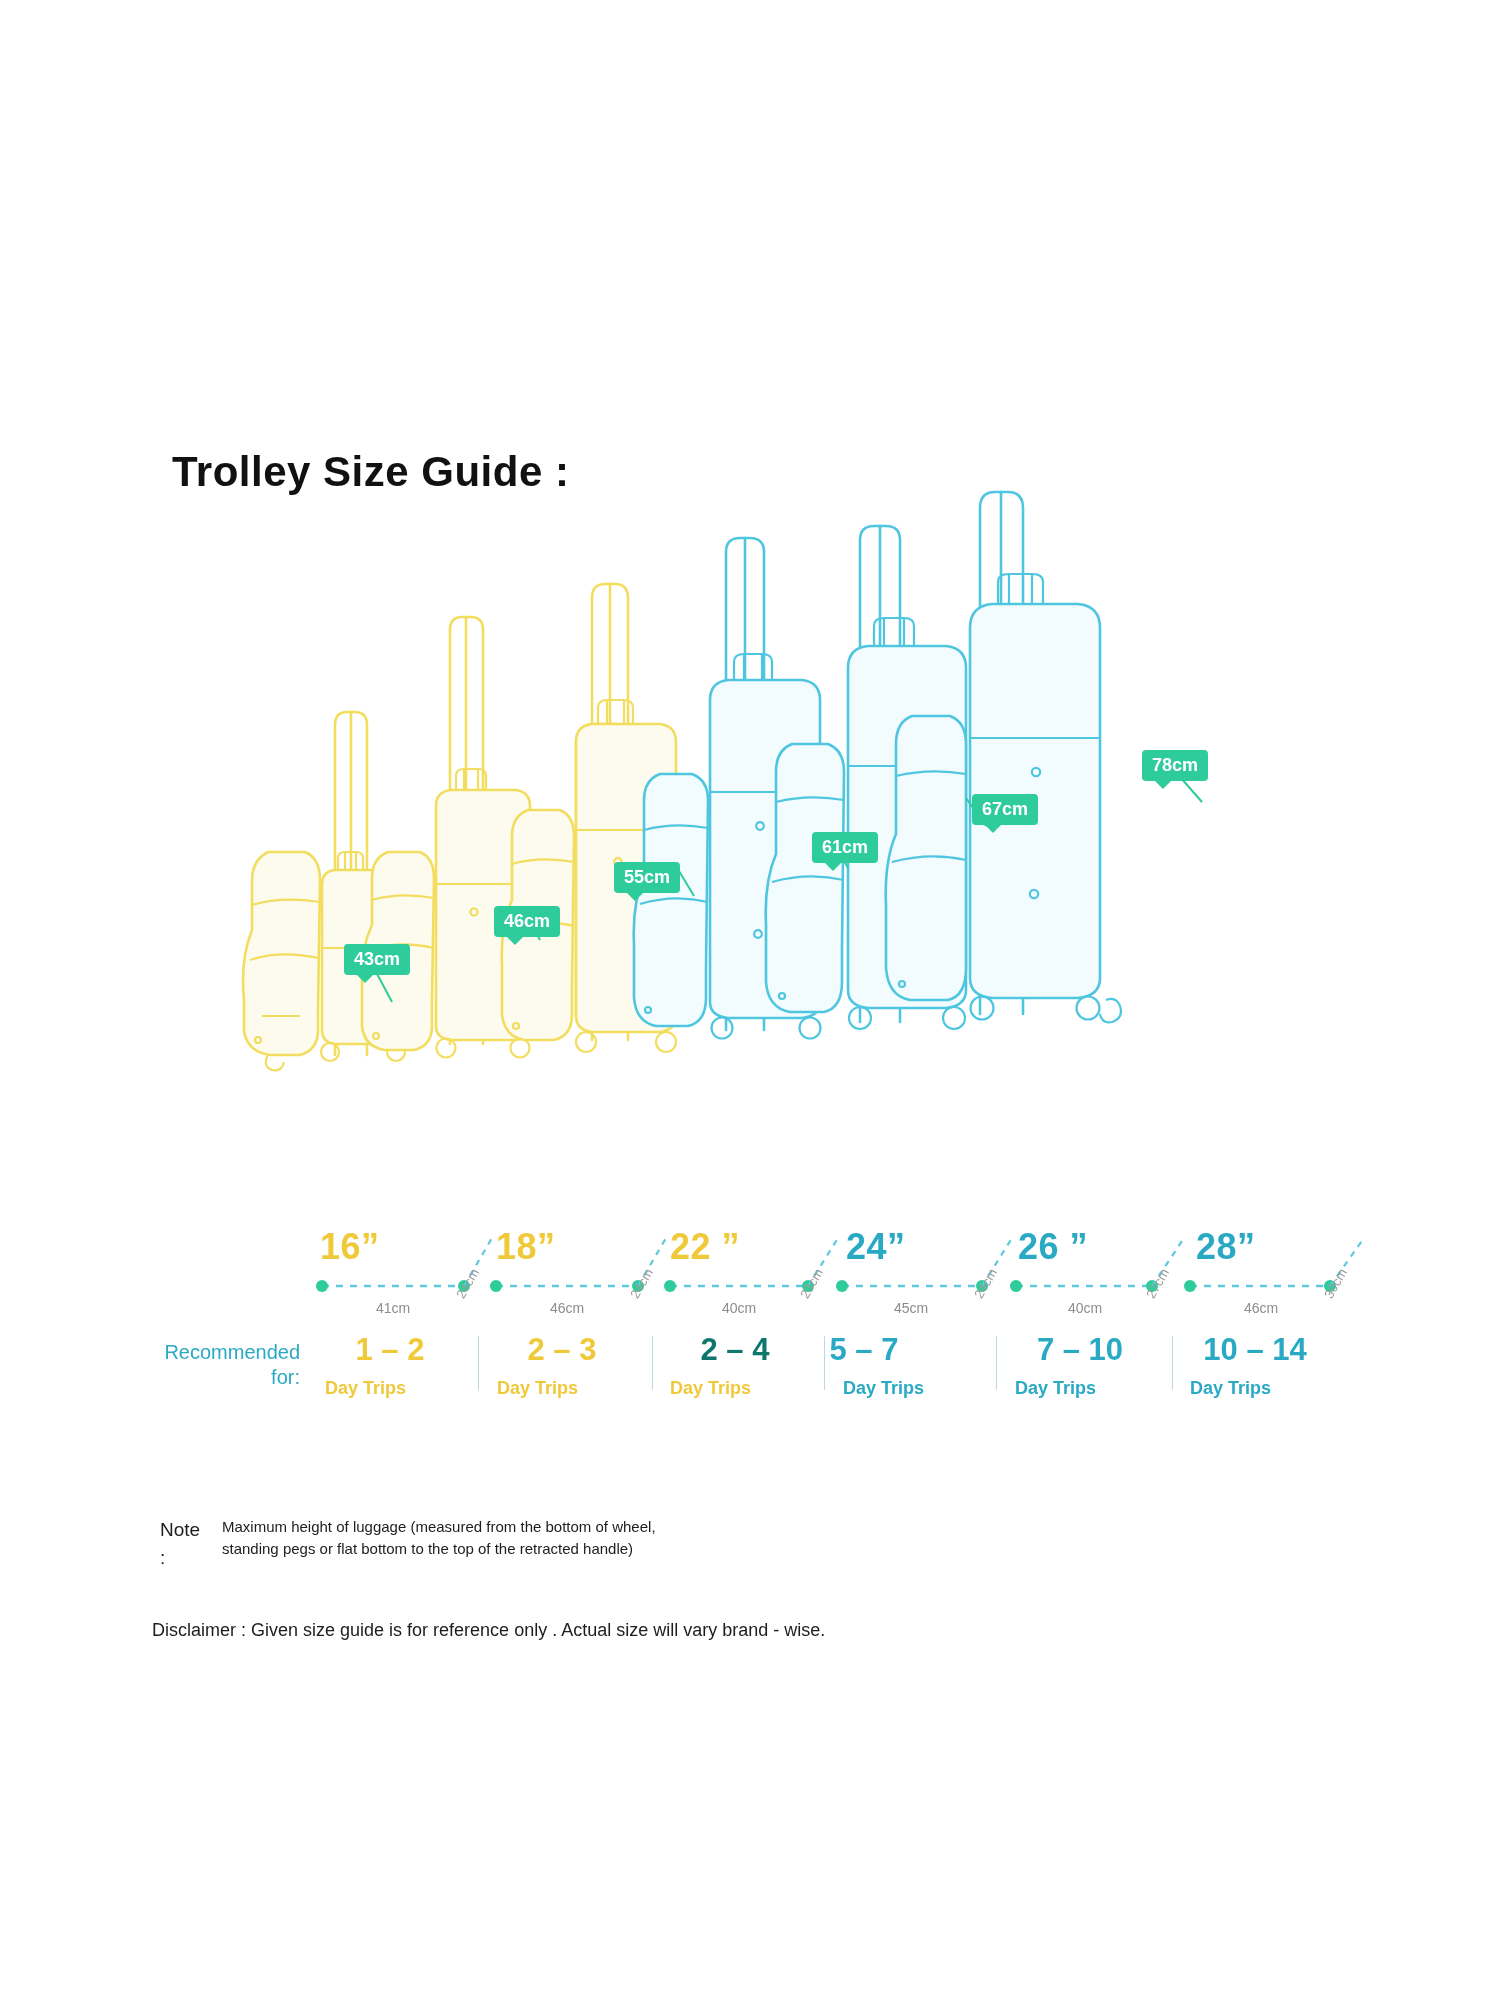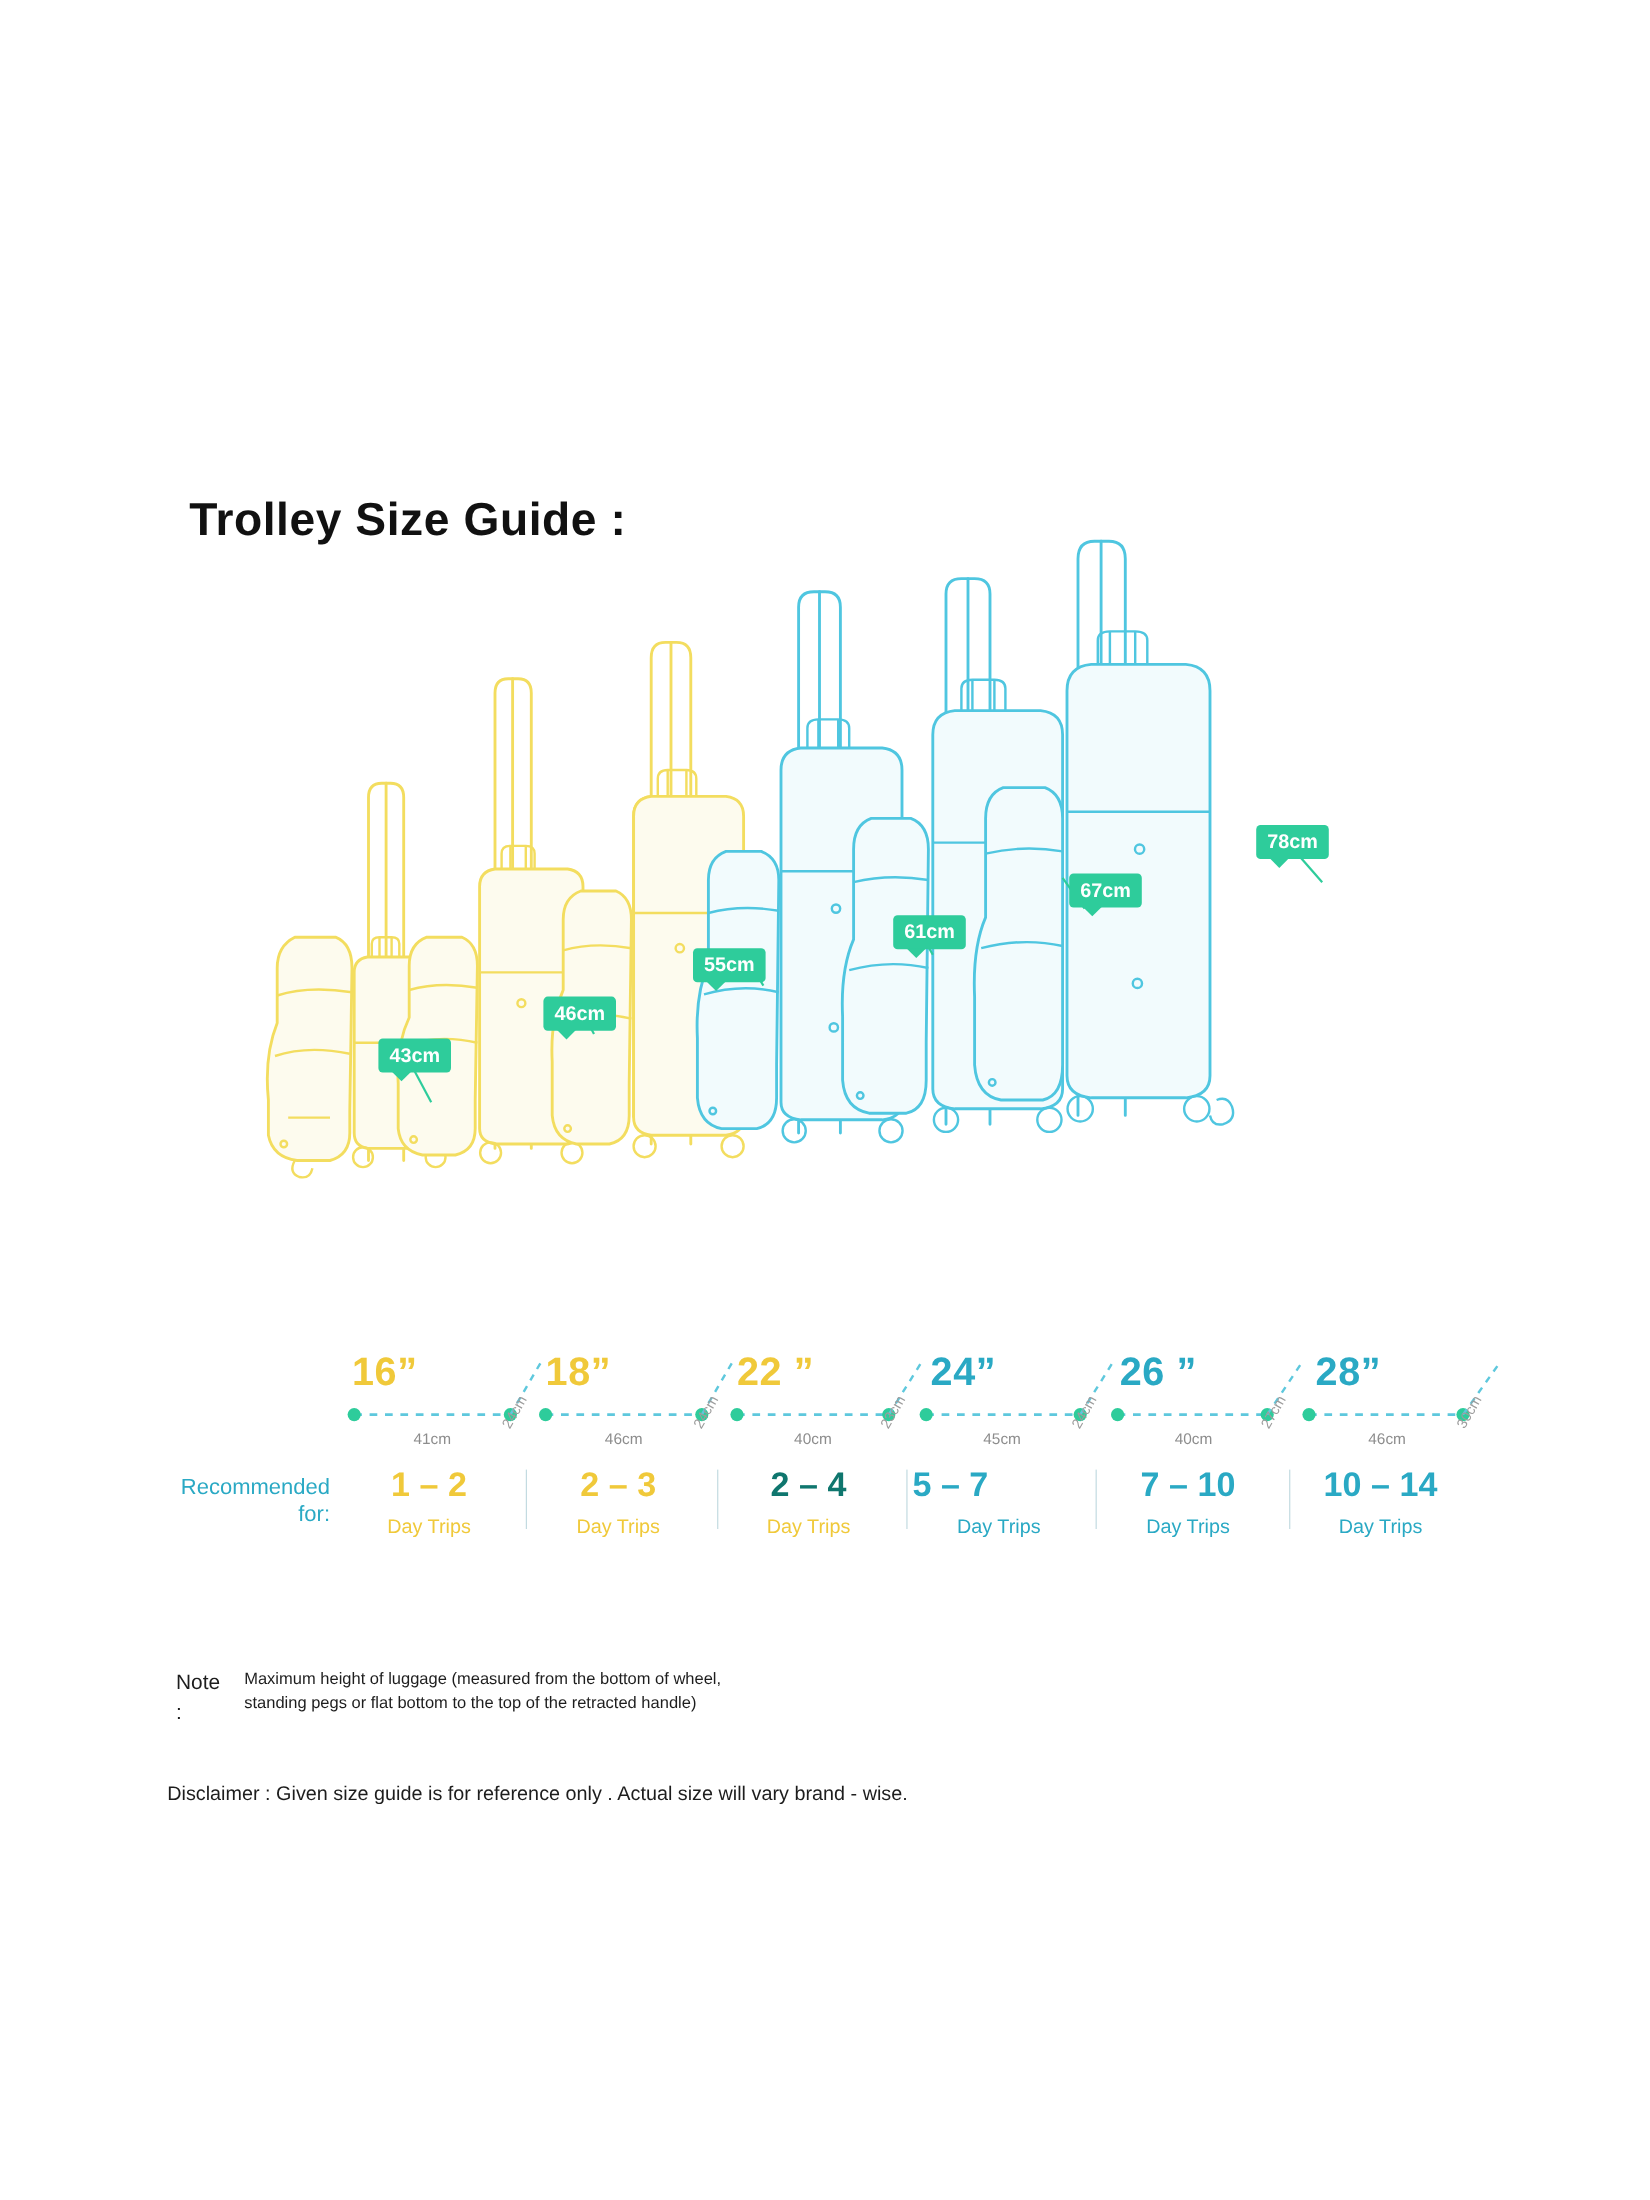--- a/index.html
+++ b/index.html
@@ -98,22 +98,21 @@
   .days-num {
     position: absolute;
     font-size: 31px;
     font-weight: bold;
     text-align: center;
     width: 130px;
   }
   .days-text {
     position: absolute;
     font-size: 18px;
-    font-weight: normal;
-    text-align: center;
+    font-weight: bold;
     width: 130px;
   }
   .divider {
     position: absolute;
     width: 1px;
     height: 54px;
     background: #bdd7de;
     top: 1336px;
   }
 
@@ -323,21 +322,21 @@
       <line x1="638" y1="1286" x2="666" y2="1238"></line>
       <line x1="808" y1="1286" x2="838" y2="1238"></line>
       <line x1="982" y1="1286" x2="1012" y2="1238"></line>
       <line x1="1152" y1="1286" x2="1184" y2="1238"></line>
       <line x1="1330" y1="1286" x2="1364" y2="1238"></line>
     </g>
   </svg>
 
   <div class="callout" style="left:344px; top:944px;">43cm</div>
   <div class="callout" style="left:494px; top:906px;">46cm</div>
-  <div class="callout" style="left:630px; top:862px;text-align:right;">55cm</div>
+  <div class="callout" style="left:614px; top:862px;text-align:right;">55cm</div>
   <div class="callout" style="left:812px; top:832px;">61cm</div>
   <div class="callout" style="left:972px; top:794px;">67cm</div>
   <div class="callout" style="left:1142px; top:750px;">78cm</div>
 
   <div class="size-label" style="left:320px; top:1226px; color:#f0c93a;">16”</div>
   <div class="size-label" style="left:496px; top:1226px; color:#f0c93a;">18”</div>
   <div class="size-label" style="left:670px; top:1226px; color:#f0c93a;">22 ”</div>
   <div class="size-label" style="left:846px; top:1226px; color:#2aa9c4;">24”</div>
   <div class="size-label" style="left:1018px; top:1226px; color:#2aa9c4;">26 ”</div>
   <div class="size-label" style="left:1196px; top:1226px; color:#2aa9c4;">28”</div>

